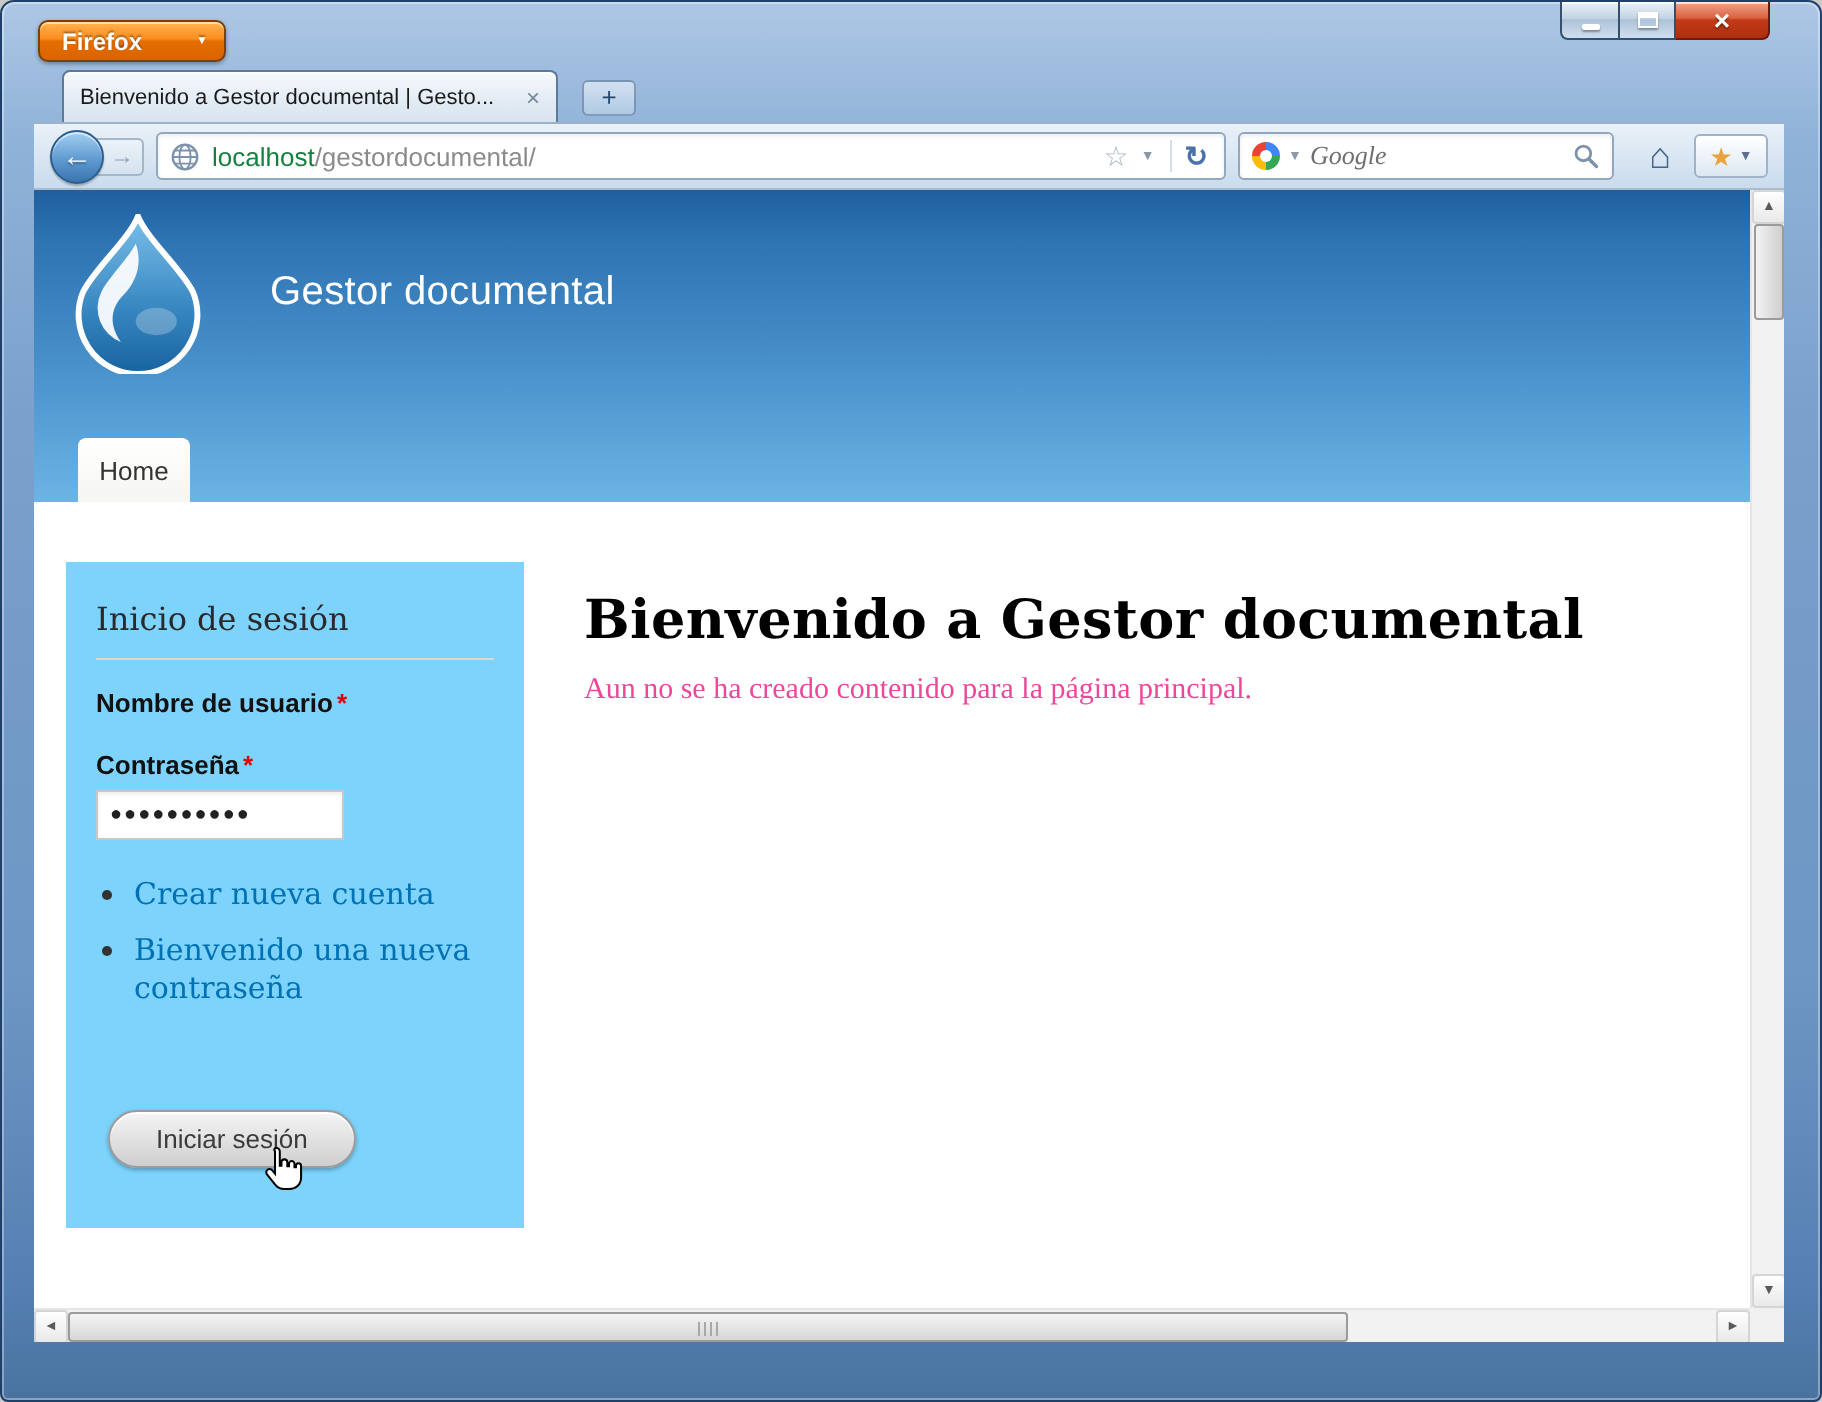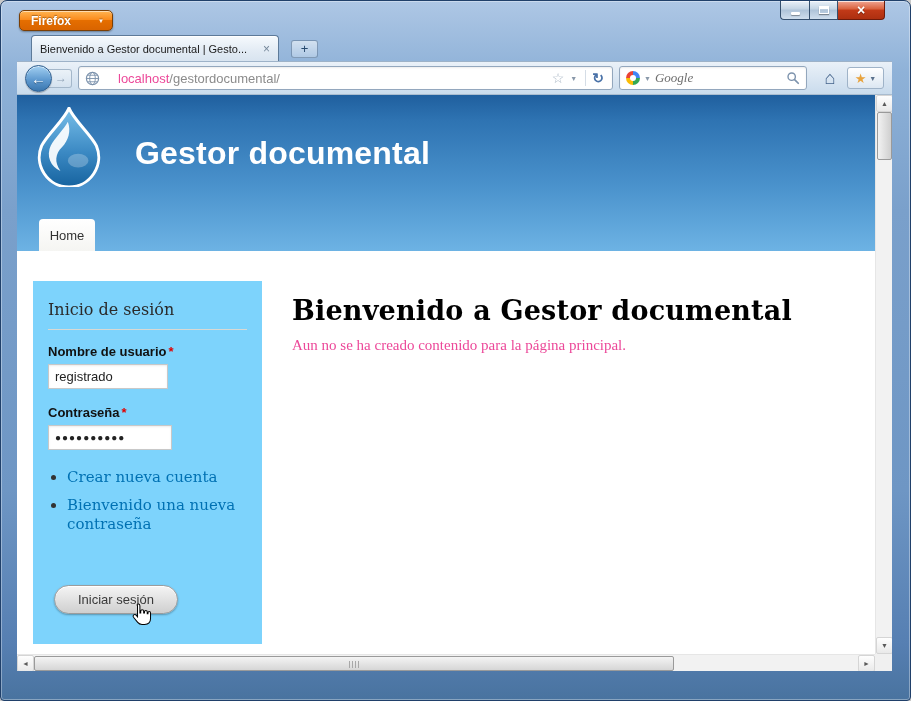--- a/index.html
+++ b/index.html
@@ -85,21 +85,21 @@
     background:linear-gradient(180deg,#ebf2f8,#d5e2ef);
     color:#8fa2b6; font-size:12px; display:flex; align-items:center; justify-content:center; padding-left:3px;
   }
   .urlbar{
     flex:1; min-width:0; height:24px; margin-left:6px; background:#fff;
     border:1px solid #93a7bd; border-radius:3px;
     box-shadow: inset 0 1px 2px rgba(0,0,0,.08);
     display:flex; align-items:center; padding:0 6px;
   }
   .url-text{ margin-left:6px; font-size:13px; white-space:nowrap; overflow:hidden; flex:1; }
-  .url-host{ color:#ec4899;margin-left:12px; }
+  .url-host{ color:#15803d; }
   .url-path{ color:#8b8b8b; }
   .icon-star{ color:#a9b6c4; font-size:14px; margin:0 2px; }
   .icon-dd-sm{ color:#8a99aa; font-size:7px; margin:0 4px; }
   .url-sep{ width:1px; height:16px; background:#d5dde6; margin:0 4px; }
   .icon-reload{ color:#4a72a8; font-size:14px; font-weight:bold; margin:0 2px; }
 
   .searchbox{
     width:188px; height:24px; margin-left:6px; flex:0 0 auto; background:#fff;
     border:1px solid #93a7bd; border-radius:3px;
     box-shadow: inset 0 1px 2px rgba(0,0,0,.08);
@@ -132,21 +132,21 @@
   .pagearea{ position:absolute; left:0; top:0; right:17px; bottom:17px; background:#fff; overflow:hidden; }
 
   
   .site-header{
     position:relative; height:156px;
     background:linear-gradient(180deg,#1f5f9e 0%, #2e73b2 16%, #4a92cc 58%, #6db3e4 100%);
   }
   .logo{ position:absolute; left:14px; top:12px; width:76px; height:80px; }
   .site-name{
     position:absolute; left:118px; top:40px;
-    font-size:32px; color:#fff; letter-spacing:.2px; font-weight:bold;
+    font-size:20px; color:#fff; letter-spacing:.2px; font-weight:normal;
   }
   .home-tab{
     position:absolute; left:22px; bottom:0; width:56px; height:32px;
     background:linear-gradient(180deg,#ffffff,#f5f5f2);
     border-radius:4px 4px 0 0;
     display:flex; align-items:center; justify-content:center;
     font-size:13px; color:#333;
   }
 
   .main-row{ display:flex; align-items:flex-start; padding-top:30px; }
@@ -306,21 +306,20 @@
         </div>
       </div>
 
       <div class="main-row">
 
         <div class="sidebar">
           <h2 class="block-title">Inicio de sesión</h2>
 
           <div class="form-item">
             <label><span>Nombre de usuario</span><span class="req">*</span></label>
-            <input class="txt user" type="text" value="registrado" style="">
           </div>
 
           <div class="form-item">
             <label><span>Contraseña</span><span class="req">*</span></label>
             <input class="txt pass" type="text" value="●●●●●●●●●●" style="">
           </div>
 
           <ul class="login-links">
             <li><a href="#">Crear nueva cuenta</a></li>
             <li><a href="#">Bienvenido una nueva contraseña</a></li>

